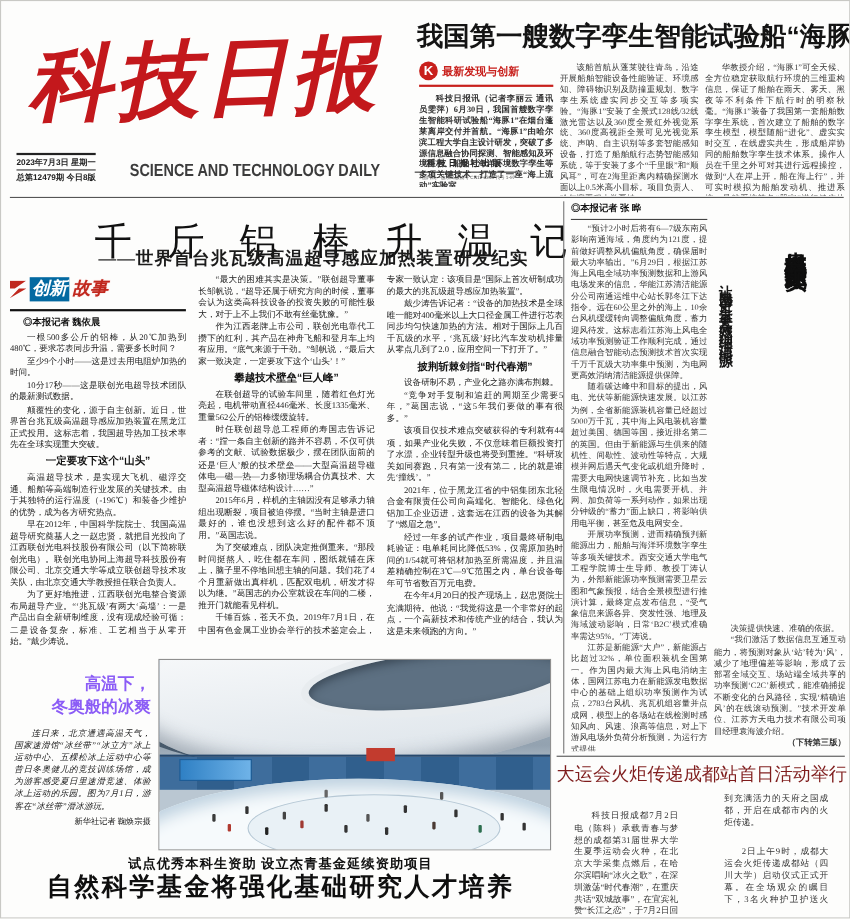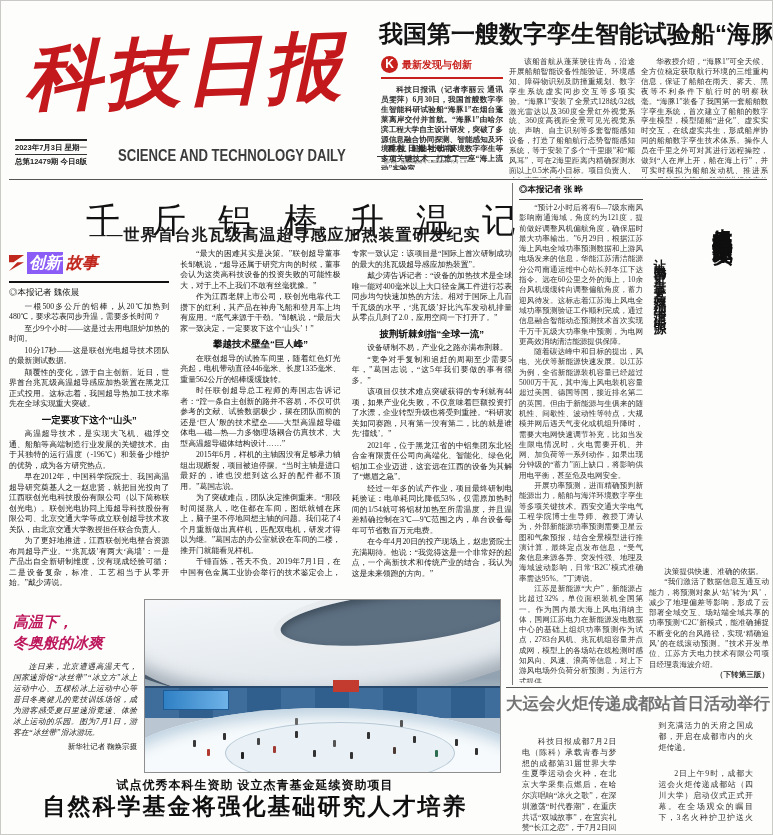--- a/index.html
+++ b/index.html
@@ -48,25 +48,25 @@
   .main-subheadline{position:absolute;left:10px;top:224px;width:548px;margin:0;text-align:center;
     font-weight:bold;font-size:16px;color:#1b1b1b;letter-spacing:1px;white-space:nowrap;}
   .main-body{position:absolute;left:8px;top:248px;width:503px;height:350px;
     column-count:3;column-gap:11px;font-size:7.8px;line-height:10.5px;text-align:justify;overflow:hidden;}
   .main-body p{margin:0 0 1px 0;text-indent:2em;}
   .crosshead{font-family:"Liberation Sans",sans-serif;font-weight:900;font-size:9.5px;
     text-align:center;margin:5px 0 4px 0;color:#111;}
   .innovation-logo{display:flex;align-items:center;gap:3px;height:34px;
     border-bottom:2px solid #111;margin-bottom:4px;padding-bottom:4px;break-inside:avoid;transform-origin:left;}
   .inno-icon{width:15px;height:16px;background:#c0281e;clip-path:polygon(0 0,100% 0,30% 45%,100% 45%,0 100%,55% 45%,0 45%);flex:0 0 auto;}
-  .inno-box{background:#8b5cf6;color:#fff;font-family:"Liberation Sans",sans-serif;
+  .inno-box{background:#0369a1;color:#fff;font-family:"Liberation Sans",sans-serif;
     font-weight:bold;font-style:italic;font-size:16px;padding:0 2px;line-height:22px;}
   .inno-outline{color:#c0281e;font-family:"Liberation Sans",sans-serif;font-weight:bold;
     font-style:italic;font-size:16px;text-shadow:0 0 1px #e99;}
-  .byline{font-size:8.5px;font-weight:normal;margin:0 0 4px 0;color:#111;}
+  .byline{font-size:8.5px;font-weight:bold;margin:0 0 4px 12px;color:#111;}
 
   
   .v-divider{position:absolute;left:511px;top:182px;height:502px;border-left:1px solid #777;}
   .wind-byline{position:absolute;left:518px;top:183px;width:124px;font-size:8.5px;font-weight:bold;
     border-bottom:1px solid #444;padding-bottom:3px;color:#111;}
   .wind-col{position:absolute;font-size:7.6px;line-height:10.3px;text-align:justify;color:#333;overflow:hidden;}
   .wind-col p{margin:0;text-indent:2em;}
   .wc1{left:518px;top:202px;width:124px;height:480px;}
   .wc2{left:648px;top:566px;width:120px;height:114px;}
   .wind-vmain{position:absolute;left:700px;top:212px;height:350px;writing-mode:vertical-rl;
@@ -96,37 +96,37 @@
     border-radius:50%;border:1px solid #b6c8d5;}
   .ph-skaters{position:absolute;left:0;top:0;width:3px;height:7px;border-radius:1px;background:transparent;
     box-shadow:48px 140px #3a3a3a,62px 149px #b03a30,78px 133px #333,96px 152px #222,
     112px 138px #444,128px 146px #a03a33,150px 131px #333,168px 150px #333,
     188px 140px #555,205px 152px #333,222px 132px #333,248px 147px #4a3a33,
     268px 136px #333,290px 150px #2c6e4f,310px 139px #333,330px 148px #333,
     255px 120px #555,150px 118px #666;}
 
   
   .photo-side{position:absolute;left:12px;top:610px;width:124px;}
-  .photo-headline{margin:0;text-align:left;font-family:"Liberation Sans",sans-serif;
-    font-weight:900;font-size:15px;line-height:21px;color:#be185d;font-style:italic;}
+  .photo-headline{margin:0;text-align:right;font-family:"Liberation Sans",sans-serif;
+    font-weight:900;font-size:15px;line-height:21px;color:#8b5cf6;}
   .photo-caption{margin:8px 0 0 0;font-style:italic;font-size:7.8px;line-height:11px;
     text-align:justify;color:#222;text-indent:2em;}
   .photo-credit{margin:4px 0 0 0;font-size:7.5px;text-align:right;color:#222;}
 
   
   .fund-kicker{position:absolute;left:8px;top:776px;width:492px;margin:0;text-align:center;
     font-weight:bold;font-size:12px;letter-spacing:1px;color:#111;white-space:nowrap;}
   .fund-headline{position:absolute;left:8px;top:790px;width:492px;margin:0;text-align:center;
     font-family:"Liberation Sans",sans-serif;font-weight:900;font-size:23px;letter-spacing:2px;
     color:#0f0f0f;white-space:nowrap;}
 
   
   .rule-torch{position:absolute;left:505px;top:686px;width:262px;border-top:1px solid #555;}
   .torch-headline{position:absolute;left:505px;top:692px;width:263px;margin:0;text-align:right;
-    font-family:"Liberation Sans",sans-serif;font-weight:700;font-size:16.5px;color:#737373;white-space:nowrap;}
+    font-family:"Liberation Sans",sans-serif;font-weight:400;font-size:16.5px;color:#7f1d1d;white-space:nowrap;}
   .torch-cols{position:absolute;left:505px;top:720px;width:263px;height:114px;
     column-count:2;column-gap:10px;font-size:7.9px;line-height:10.8px;text-align:justify;overflow:hidden;color:#333;}
   .torch-cols p{margin:16px;text-indent:2em;}
 </style>
 </head>
 <body>
 
 <div class="page">
 
   <div class="masthead-title">科技日报</div>
@@ -178,21 +178,21 @@
     <p>为了更好地推进，江西联创光电整合资源布局超导产业。“‘兆瓦级’有两大‘高墙’：一是产品出自全新研制维度，没有现成经验可循；二是设备复杂，标准、工艺相当于从零开始。”戴少涛说。</p>
     <p>“最大的困难其实是决策。”联创超导董事长邹帆说，“超导还属于研究方向的时候，董事会认为这类高科技设备的投资失败的可能性极大，对于上不上我们不敢有丝毫犹豫。”</p>
     <p>作为江西老牌上市公司，联创光电靠代工攒下的红利，其产品在神舟飞船和登月车上均有应用。“底气来源于干劲。”邹帆说，“最后大家一致决定，一定要攻下这个‘山头’！”</p>
     <div class="crosshead">攀越技术壁垒“巨人峰”</div>
     <p>在联创超导的试验车间里，随着红色灯光亮起，电机带动直径446毫米、长度1335毫米、重量562公斤的铝棒缓缓旋转。</p>
     <p>时任联创超导总工程师的寿国志告诉记者：“蹚一条自主创新的路并不容易，不仅可供参考的文献、试验数据极少，摆在团队面前的还是‘巨人’般的技术壁垒——大型高温超导磁体电—磁—热—力多物理场耦合仿真技术、大型高温超导磁体结构设计……”</p>
     <p>2015年6月，样机的主轴因没有足够承力轴组出现断裂，项目被迫停摆。“当时主轴是进口最好的，谁也没想到这么好的配件都不顶用。”葛国志说。</p>
     <p>为了突破难点，团队决定推倒重来。“那段时间挺熬人，吃住都在车间，图纸就铺在床上，脑子里不停地回想主轴的问题。我们花了4个月重新做出真样机，匹配双电机，研发才得以为继。”葛国志的办公室就设在车间的二楼，推开门就能看见样机。</p>
     <p>千锤百炼，苍天不负。2019年7月1日，在中国有色金属工业协会举行的技术鉴定会上，专家一致认定：该项目是“国际上首次研制成功的最大的兆瓦级超导感应加热装置”。</p>
     <p>戴少涛告诉记者：“设备的加热技术是全球唯一能对400毫米以上大口径金属工件进行芯表同步均匀快速加热的方法。相对于国际上几百千瓦级的水平，‘兆瓦级’好比汽车发动机排量从零点几到了2.0，应用空间一下打开了。”</p>
-    <div class="crosshead">披荆斩棘剑指“全球一流”</div>
+    <div class="crosshead">披荆斩棘剑指“时代春潮”</div>
     <p>设备研制不易，产业化之路亦满布荆棘。</p>
     <p>“竞争对手复制和追赶的周期至少需要5年，”葛国志说，“这5年我们要做的事有很多。”</p>
     <p>该项目仅技术难点突破获得的专利就有44项，如果产业化失败，不仅意味着巨额投资打了水漂，企业转型升级也将受到重挫。“科研攻关如同赛跑，只有第一没有第二，比的就是谁先‘撞线’。”</p>
     <p>2021年，位于黑龙江省的中铝集团东北轻合金有限责任公司向高端化、智能化、绿色化铝加工企业迈进，这套远在江西的设备为其解了“燃眉之急”。</p>
     <p>经过一年多的试产作业，项目最终研制电耗验证：电单耗同比降低53%，仅需原加热时间的1/54就可将铝材加热至所需温度，并且温差精确控制在3℃—9℃范围之内，单台设备每年可节省数百万元电费。</p>
     <p>在今年4月20日的投产现场上，赵忠贤院士充满期待。他说：“我觉得这是一个非常好的起点，一个高新技术和传统产业的结合，我认为这是未来领跑的方向。”</p>
   </div>
 
   <div class="v-divider"></div>
   <div class="wind-byline">◎本报记者 张 晔</div>

